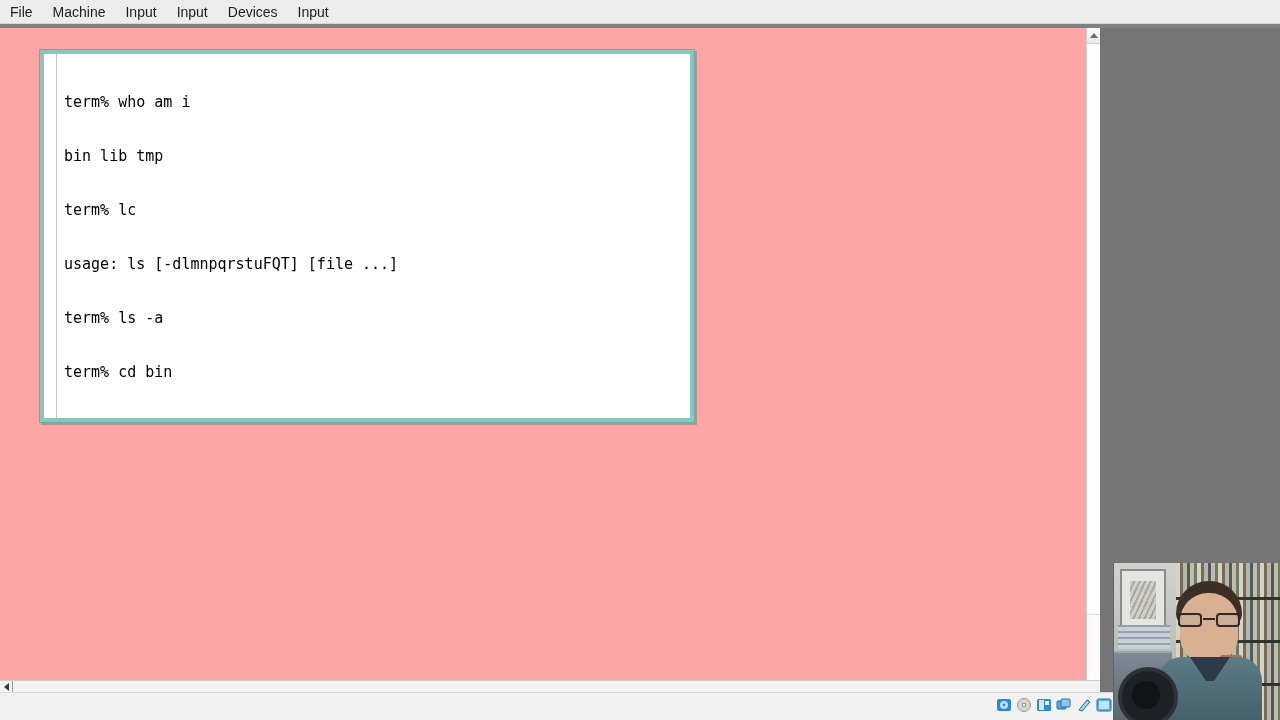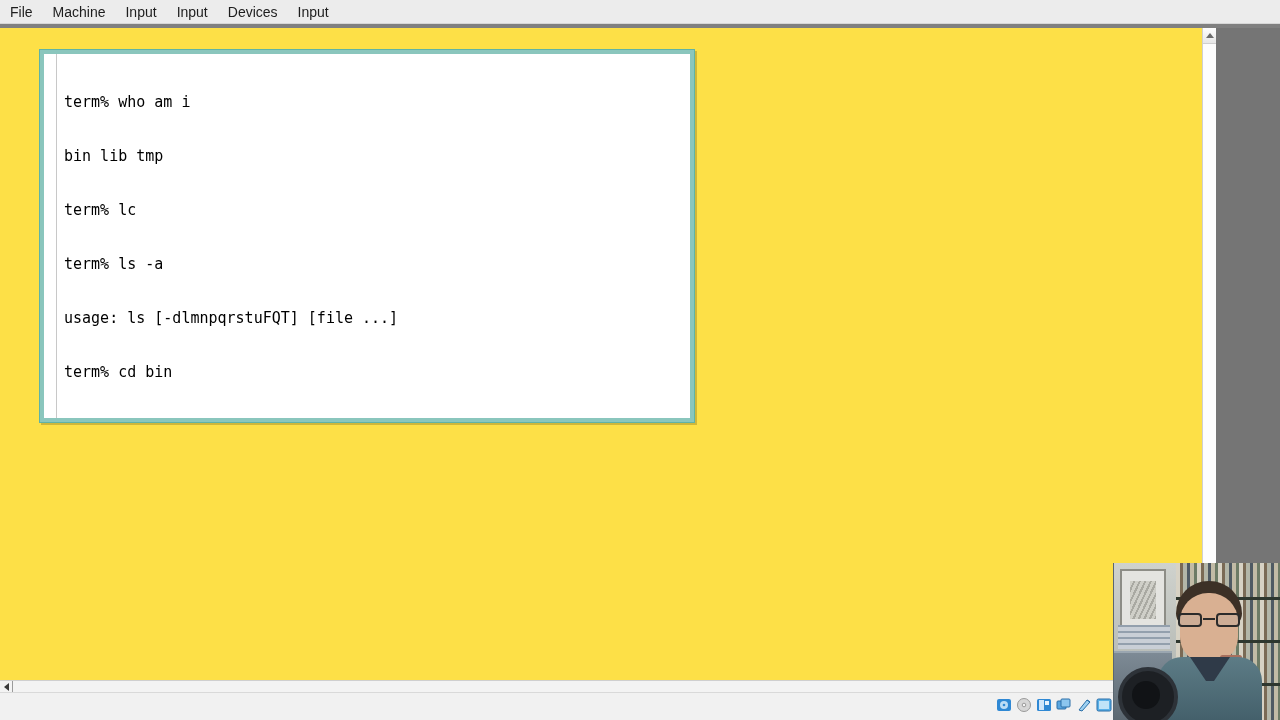--- a/index.html
+++ b/index.html
@@ -46,23 +46,23 @@
     left: 0; top: 24px;
     width: 1280px;
     height: 4px;
     background: #808080;
   }
 
   
   .guest {
     position: absolute;
     left: 0; top: 28px;
-    width: 1216px;
+    width: 1100px;
     height: 664px;
-    background: #fde047;
+    background: #fca5a5;
     overflow: hidden;
   }
 
   
   .term-window {
     position: absolute;
     left: 39px;
     top: 21px;             
     width: 656px;
     height: 374px;
@@ -345,22 +345,22 @@
 
     <div class="term-window">
       <div class="term-inner">
         <div class="term-scrollbar">
           <div class="term-scroll-thumb"></div>
         </div>
         <div class="term-text">
           <div class="term-line">term% who am i</div>
           <div class="term-line">bin lib tmp</div>
           <div class="term-line">term% lc</div>
+          <div class="term-line">usage: ls [-dlmnpqrstuFQT] [file ...]</div>
           <div class="term-line">term% ls -a</div>
-          <div class="term-line">usage: ls [-dlmnpqrstuFQT] [file ...]</div>
           <div class="term-line">term% cd bin</div>
           
           
           
           
           
           
           
           
           

